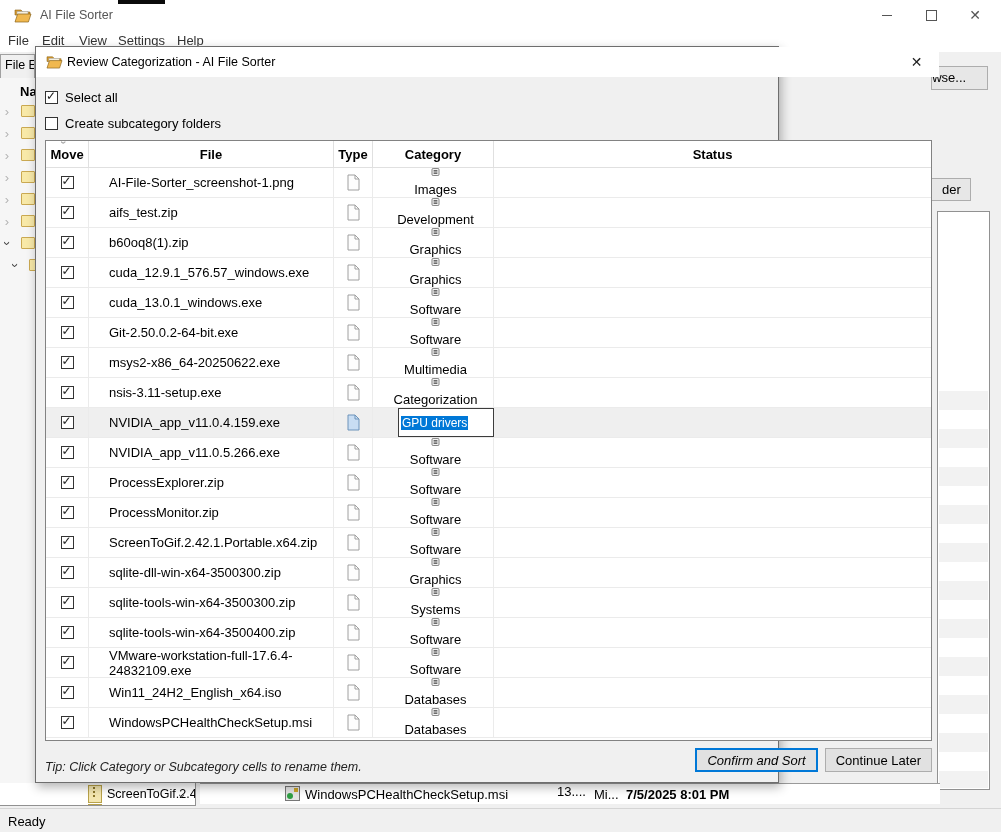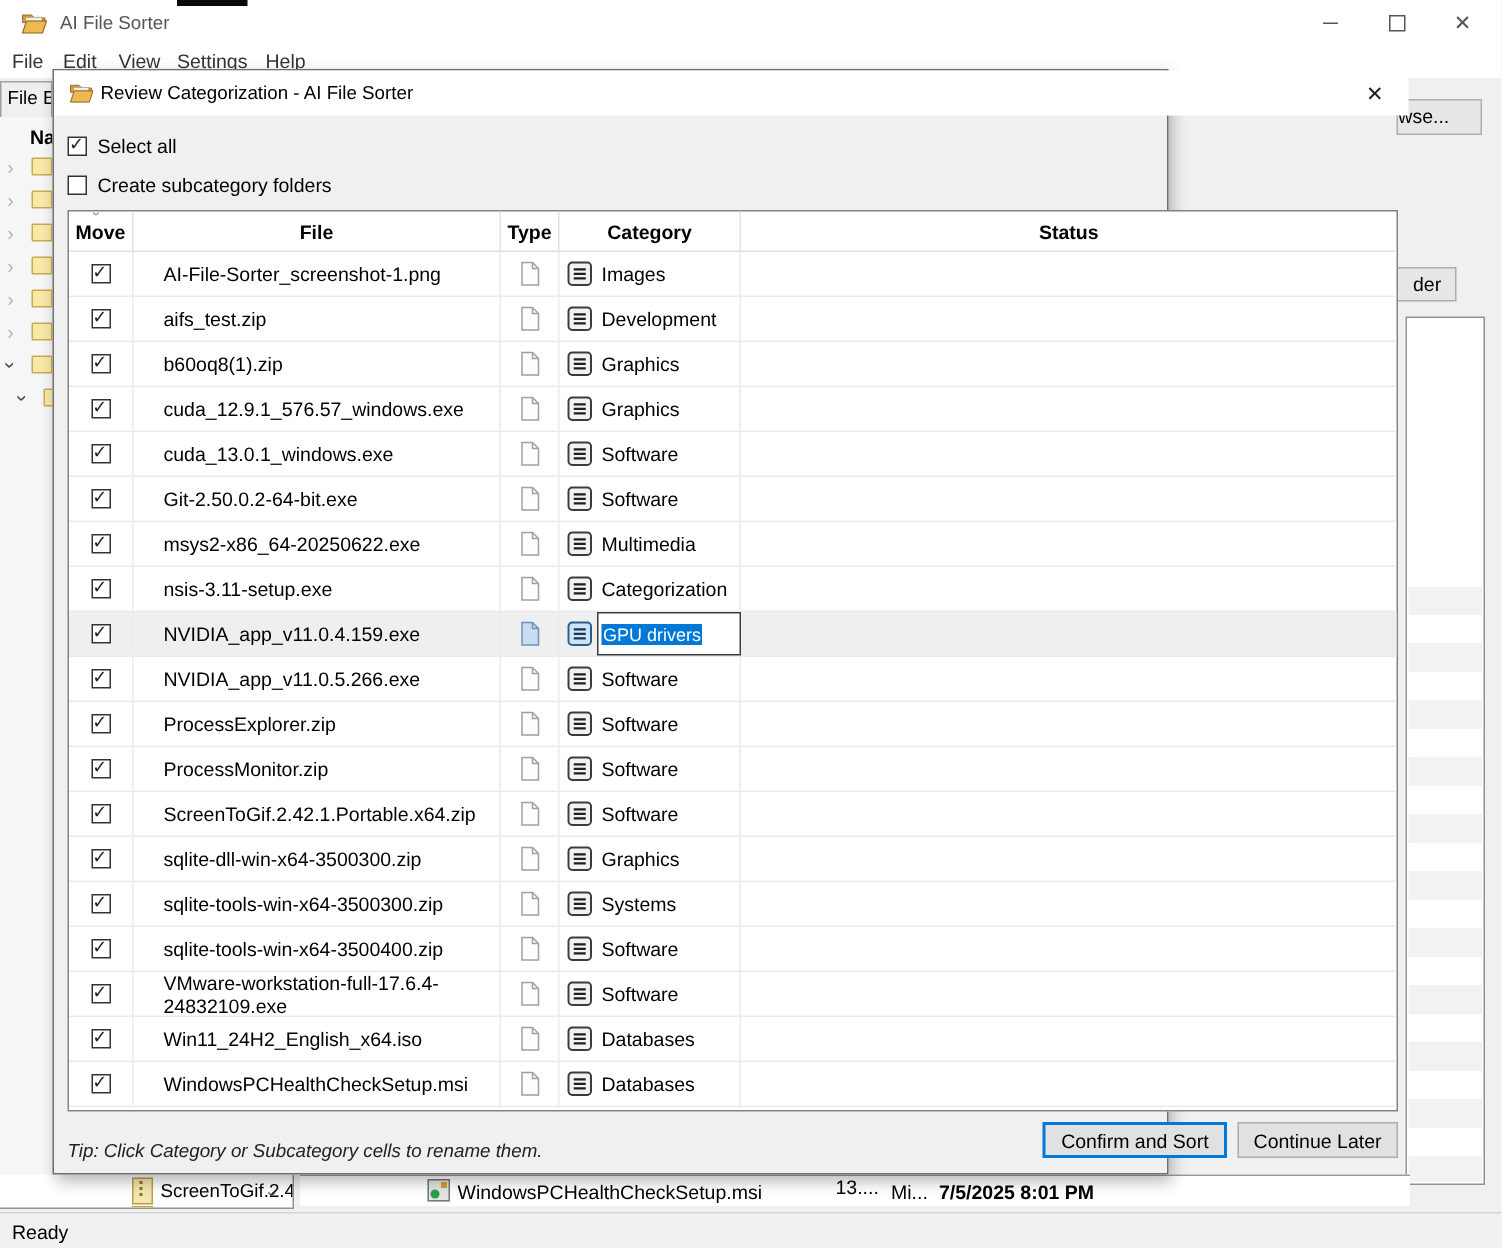--- a/index.html
+++ b/index.html
@@ -75,31 +75,31 @@
   .c-move{width:43px;flex:0 0 43px;} .c-file{width:245px;flex:0 0 245px;}
   .c-type{width:39px;flex:0 0 39px;} .c-cat{width:121px;flex:0 0 121px;}
   .c-status{flex:1 1 auto;border-right:none !important;}
   #sort-chevron{position:absolute;left:16px;top:-4px;color:#aaa;font-size:10px;transform:rotate(90deg);}
   #tbody .trow{display:flex;height:30px;border-bottom:1px solid #ebebeb;box-sizing:border-box;}
   #tbody .trow.selected{background:#efefef;}
   #tbody .cell{border-right:1px solid #ebebeb;box-sizing:border-box;display:flex;align-items:center;}
   #tbody .c-move{justify-content:center;}
   #tbody .c-file{padding-left:20px;font-size:13px;}
   #tbody .c-type{justify-content:center;}
-  #tbody .c-cat{padding-left:5px;gap:6px;position:relative;}
+  #tbody .c-cat{padding-left:5px;gap:6px;position:relative;flex-direction:column;}
   .cat-label{font-size:13px;}
   .edit-cell{position:absolute;left:25px;top:0px;width:96px;height:29px;background:#fff;border:1px solid #3c3c3c;
              box-sizing:border-box;display:flex;align-items:center;padding-left:2px;}
   .edit-cell .sel{background:#0078d7;color:#fff;font-size:12px;padding:0 1px;}
 
   #dlg-footer-tip{left:9px;top:713px;font-style:italic;font-size:12.5px;color:#222;}
   #dlg-buttons{left:0;top:701px;width:896px;display:flex;justify-content:flex-end;gap:7px;}
   .dlg-btn{height:24px;background:#e1e1e1;border:1px solid #adadad;font-size:13px;font-family:"Liberation Sans",sans-serif;
            padding:0 10px;display:flex;align-items:center;box-sizing:border-box;}
-  #btn-confirm{border:2px solid #0078d7;}
+  #btn-confirm{border:2px solid #0078d7;font-style:italic;}
   svg{display:block;}
 </style>
 </head>
 <body>
 
 <div class="abs" id="titlebar">
   <svg class="abs" style="left:14px;top:7px" width="18" height="16" viewBox="0 0 18 16">
     <path d="M1 3 h6 l2 2 h7 v3 H1 z" fill="#d99b2b" stroke="#8a631a" stroke-width="0.6"></path>
     <rect x="3" y="4.5" width="11" height="4" fill="#f5f0e0" stroke="#999" stroke-width="0.5"></rect>
     <path d="M1 15 L3.6 7 H17 L14.4 15 Z" fill="#f0b84f" stroke="#8a631a" stroke-width="0.7"></path>

